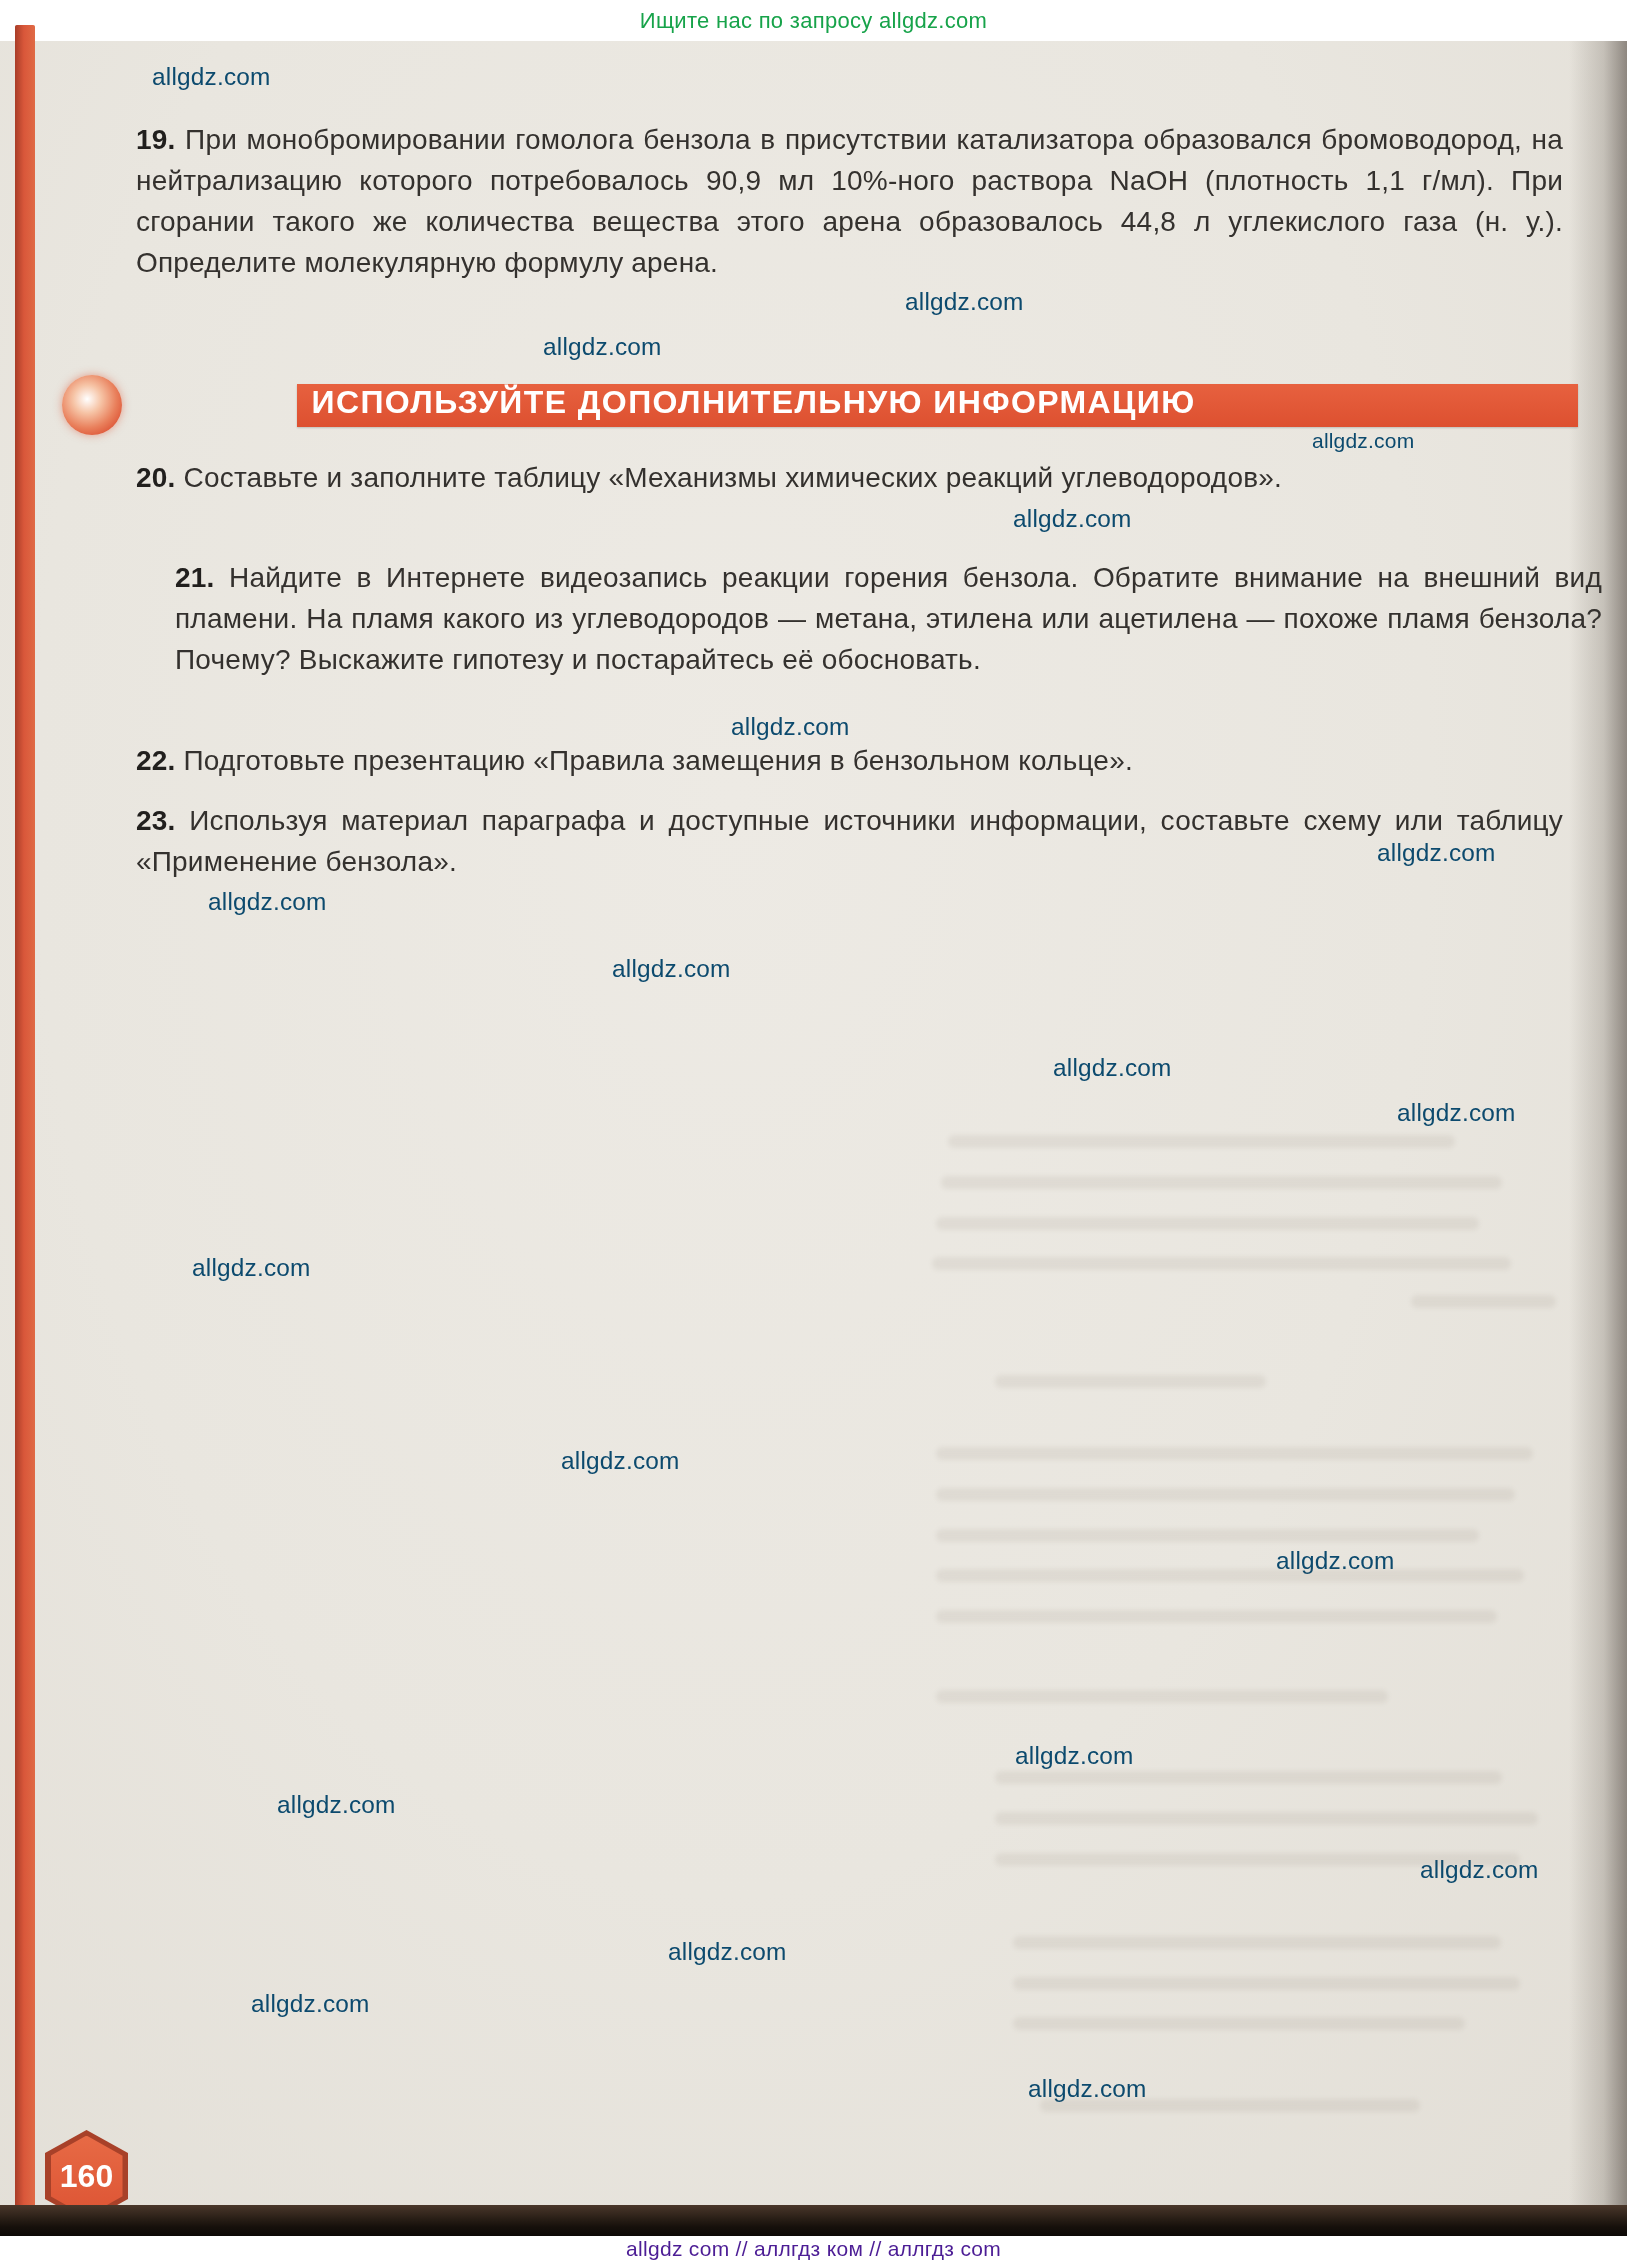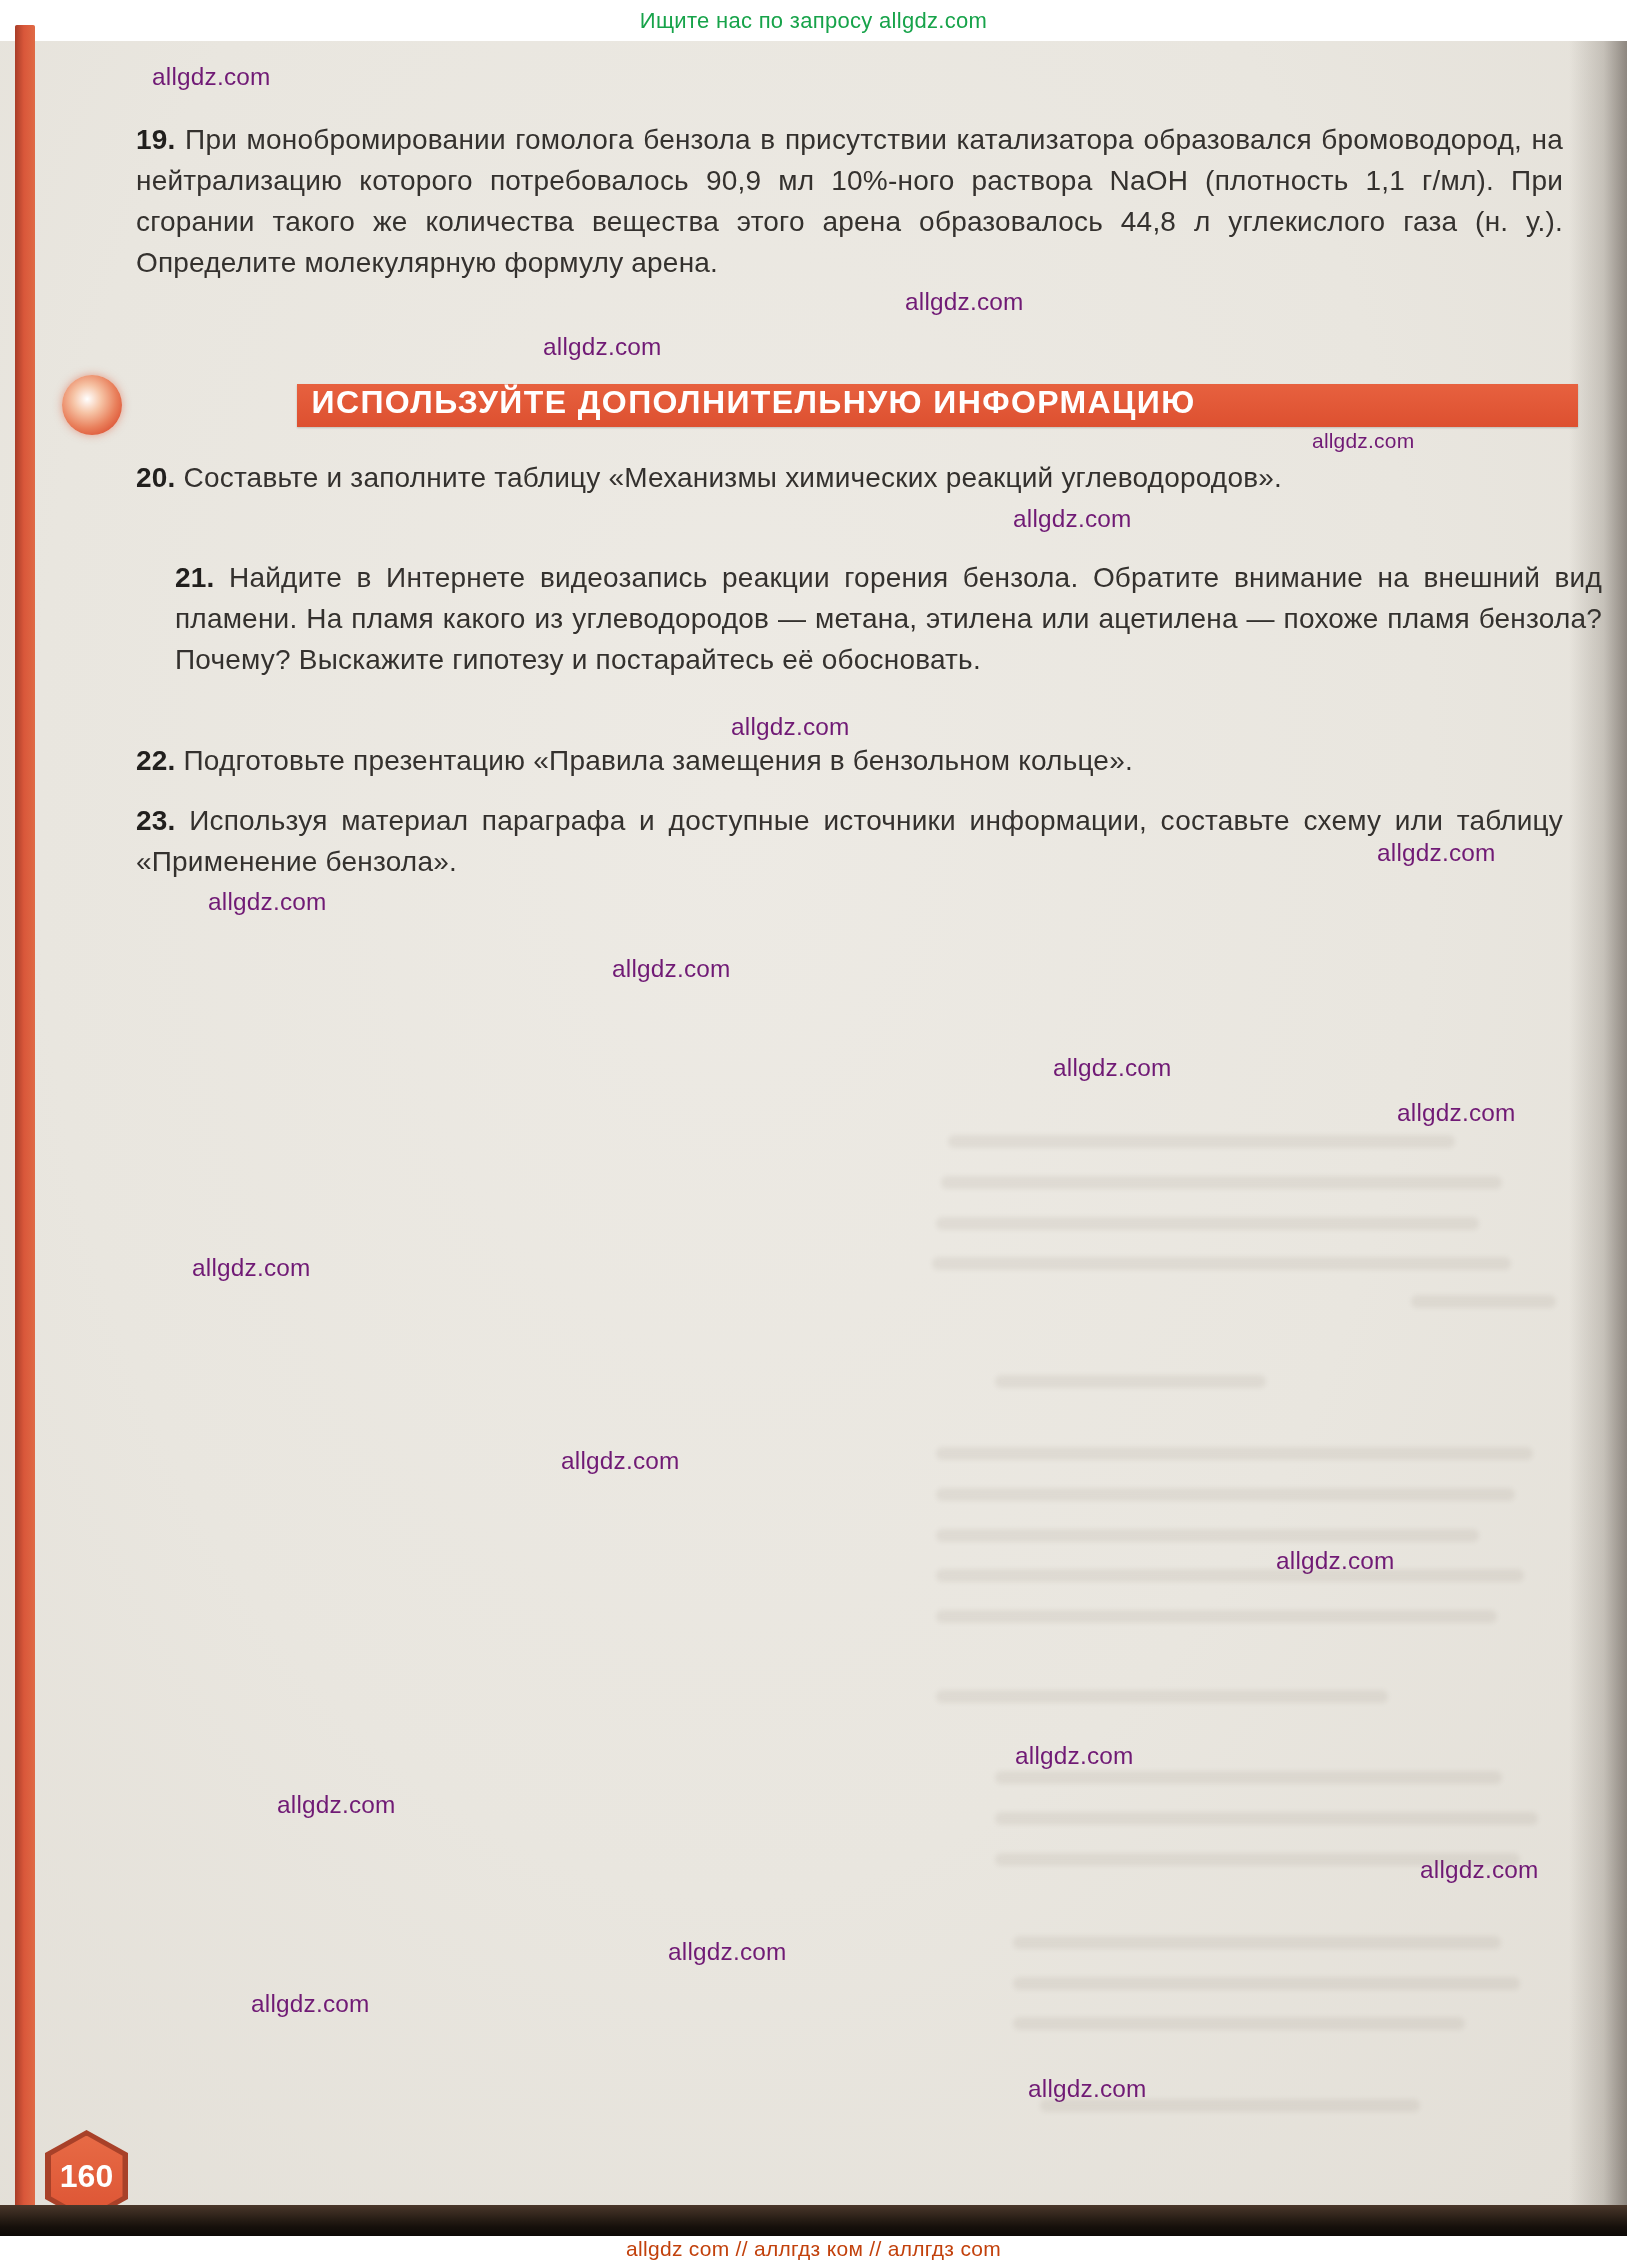--- a/index.html
+++ b/index.html
@@ -41,21 +41,21 @@
     color:#ffffff;font-weight:bold;font-size:32px;letter-spacing:1.4px;
     padding-left:14.5px;white-space:nowrap;
   }
   .prob{
     position:absolute;left:136px;width:1427px;margin:0;
     font-size:28px;line-height:41px;color:#34312e;text-align:justify;
     letter-spacing:0.2px;
   }
   .prob b{color:#211f1d;}
   .wm{
-    position:absolute;font-size:24.4px;color:#701a75;white-space:nowrap;letter-spacing:0.2px;text-align:right;
+    position:absolute;font-size:24.4px;color:#0c4a6e;white-space:nowrap;letter-spacing:0.2px;text-align:right;
   }
   .wm.small{font-size:21px;}
   .ghost{
     position:absolute;height:12.7px;border-radius:6.3px;background:#6e5f50;opacity:.09;filter:blur(2.7px);
   }
   .hex-outer{
     position:absolute;left:45px;top:2130px;width:83px;height:92px;
     background:#a84129;
     clip-path:polygon(50% 0%,100% 25%,100% 75%,50% 100%,0% 75%,0% 25%);
     display:flex;align-items:center;justify-content:center;
@@ -67,21 +67,21 @@
   }
   .hex-num{color:#ffffff;font-weight:bold;font-size:32px;}
   .bottom-band{
     position:absolute;left:0;top:2205px;width:1627px;height:31px;
     background:linear-gradient(#4a372a,#16100b 70%,#0c0806);
   }
   .footer-strip{
     position:absolute;left:0;top:2236px;width:1627px;height:26px;background:#ffffff;
     display:flex;align-items:center;justify-content:center;
   }
-  .footer-text{font-size:21px;color:#c2410c;letter-spacing:0.3px;}
+  .footer-text{font-size:21px;color:#4c1d95;letter-spacing:0.3px;}
 </style>
 </head>
 <body>
 
 <div class="stage">
 
   <div class="paper"></div>
   <div class="right-shadow"></div>
 
   <div class="top-strip">

